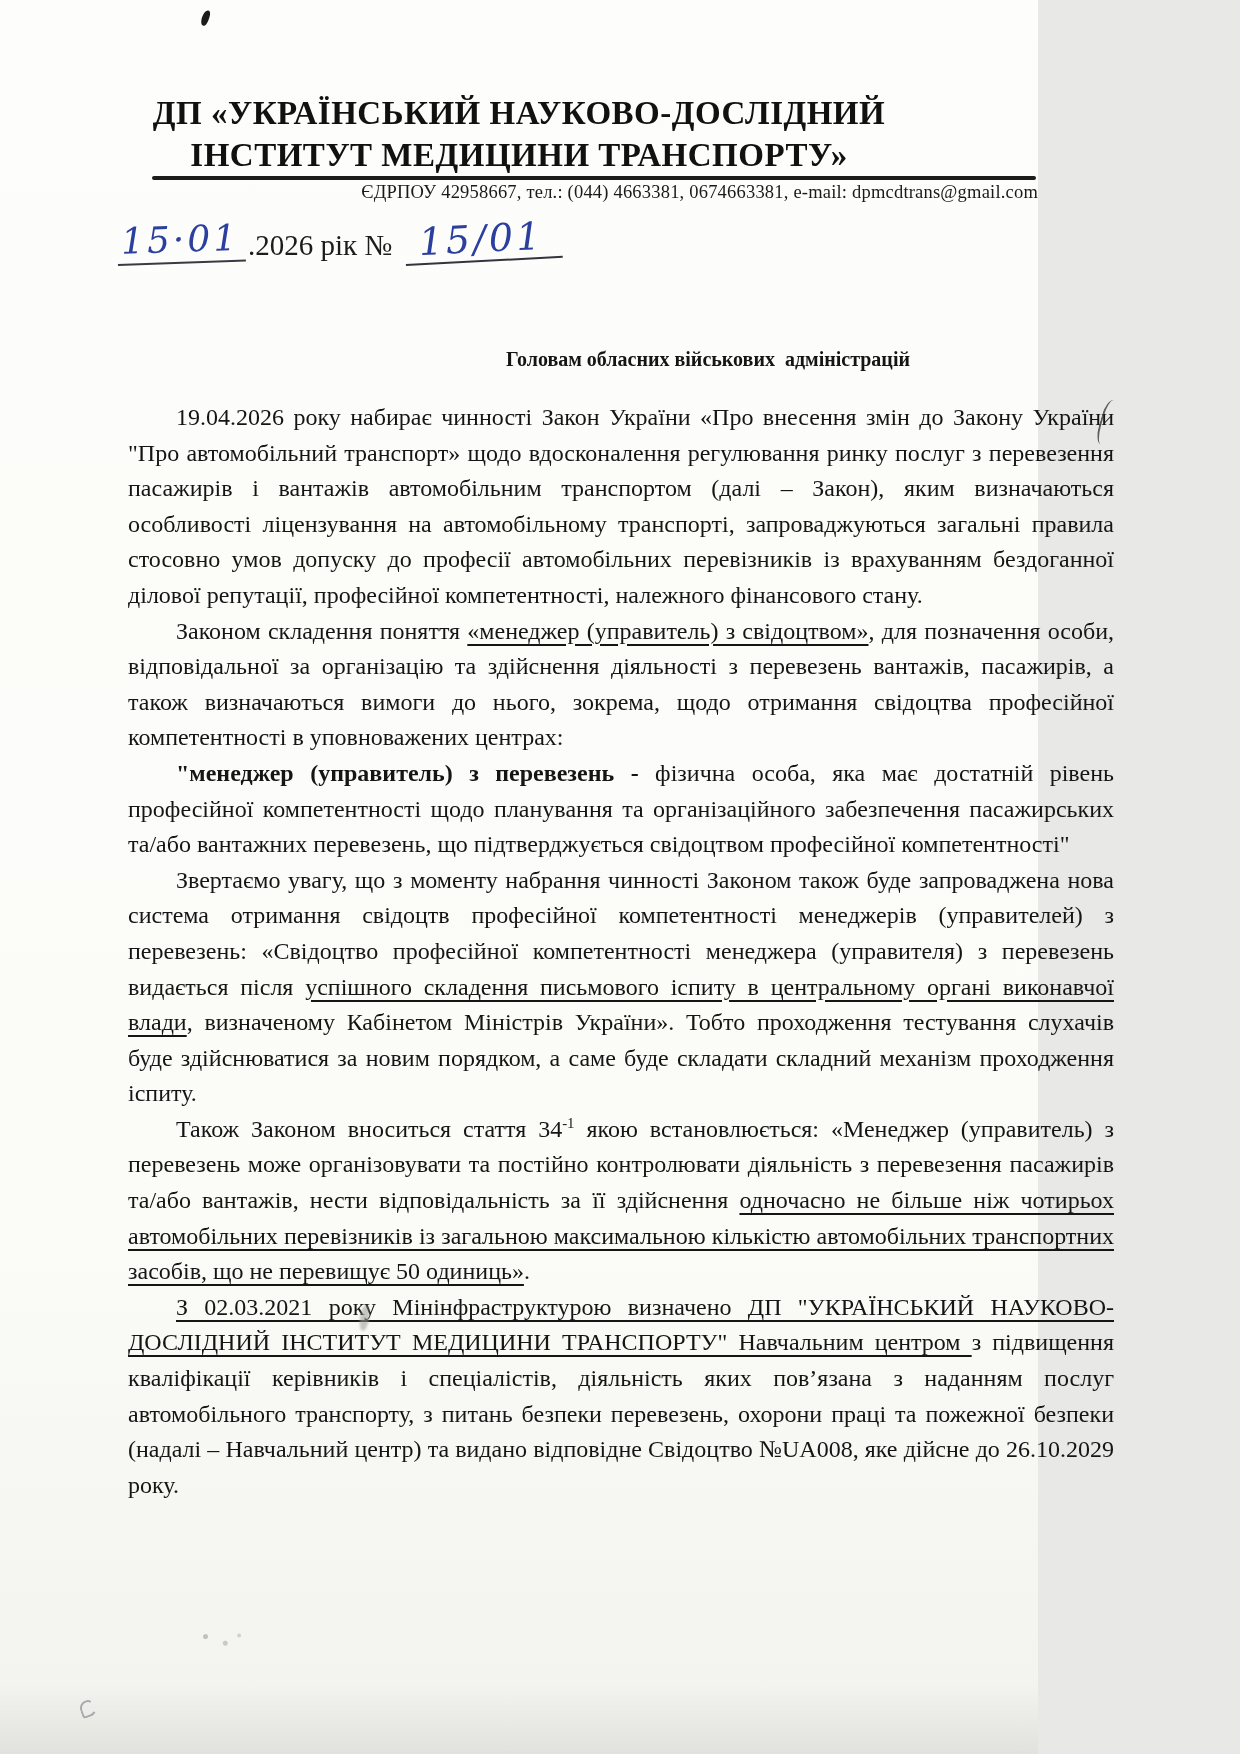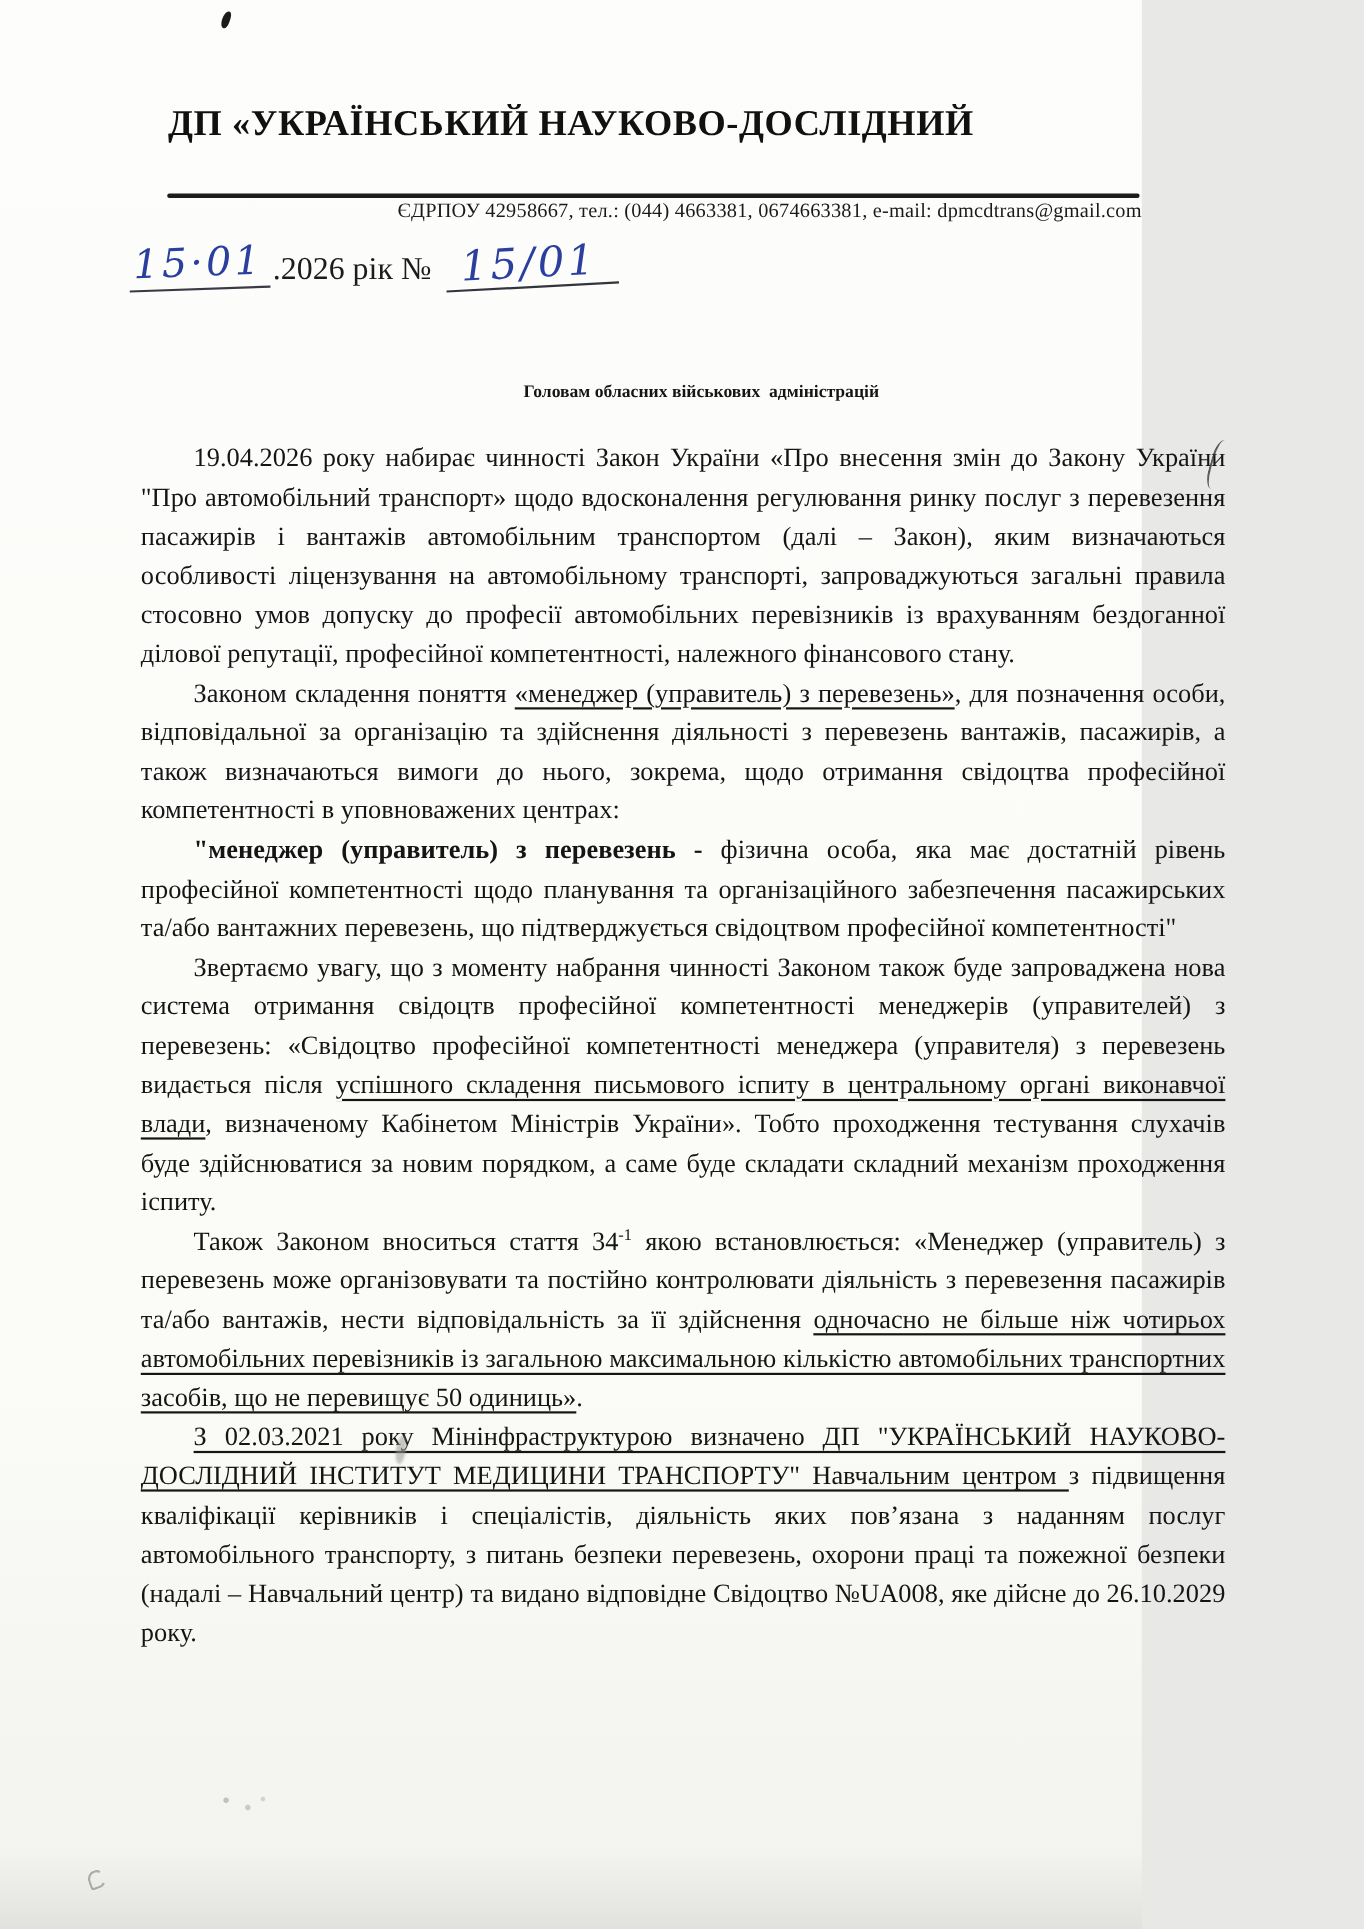--- a/index.html
+++ b/index.html
@@ -45,22 +45,22 @@
   .ref-printed{
     font-size:29px;line-height:34px;padding:0 6px 4px 2px;color:#1c1c1c;
   }
   .hand-number{
     font-size:38px;line-height:42px;padding:0 18px 0 14px;margin-left:8px;
     border-bottom:2.5px solid #34343e;
     transform:rotate(-3deg);transform-origin:left bottom;
   }
   
   .addressee{
-    position:absolute;top:348px;left:476px;width:540px;
-    font-weight:bold;font-size:16px;white-space:pre-wrap;color:#151515;
+    position:absolute;top:348px;left:506px;width:540px;
+    font-weight:bold;font-size:20px;white-space:pre-wrap;color:#151515;
   }
   
   .body{
     position:absolute;top:400px;left:128px;width:986px;
     font-size:24px;line-height:35.6px;text-align:justify;color:#151515;
   }
   .body p{margin:0;text-indent:48px;}
   .u{
     text-decoration:underline;
     text-decoration-thickness:2px;
@@ -100,36 +100,37 @@
     background:linear-gradient(180deg,rgba(0,0,0,0) 0%,rgba(0,0,0,.05) 100%);
   }
 </style>
 </head>
 <body>
 
 <div class="page">
 
   <div class="org-name">
     <div>ДП «УКРАЇНСЬКИЙ НАУКОВО-ДОСЛІДНИЙ</div>
+    <div>ІНСТИТУТ МЕДИЦИНИ ТРАНСПОРТУ»</div>
   </div>
   <div class="header-rule"></div>
   <div class="contacts">ЄДРПОУ 42958667, тел.:  (044) 4663381,  0674663381, e-mail: dpmcdtrans@gmail.com</div>
 
   <div class="refline">
     <span class="hand hand-date">15·01</span>
     <span class="ref-printed">.2026 рік №</span>
     <span class="hand hand-number">15/01</span>
   </div>
 
   <div class="addressee">Головам обласних військових  адміністрацій</div>
 
   <div class="body">
     <p><span>19.04.2026 року набирає чинності Закон України «Про внесення змін до Закону України "Про автомобільний транспорт» щодо вдосконалення регулювання ринку послуг з перевезення пасажирів і вантажів автомобільним транспортом (далі – Закон), яким визначаються особливості ліцензування на автомобільному транспорті, запроваджуються загальні правила стосовно умов допуску до професії автомобільних перевізників із врахуванням бездоганної ділової репутації, професійної компетентності, належного фінансового стану.</span></p>
 
-    <p><span>Законом складення поняття </span><span class="u">«менеджер (управитель) з перевезень»</span><span>, для позначення особи, відповідальної за організацію та здійснення діяльності з перевезень вантажів, пасажирів, а також визначаються вимоги до нього, зокрема, щодо отримання свідоцтва професійної компетентності в уповноважених центрах:</span></p>
+    <p><span>Законом складення поняття </span><span class="u">«менеджер (управитель) з свідоцтвом»</span><span>, для позначення особи, відповідальної за організацію та здійснення діяльності з перевезень вантажів, пасажирів, а також визначаються вимоги до нього, зокрема, щодо отримання свідоцтва професійної компетентності в уповноважених центрах:</span></p>
 
     <p><span class="b">"менеджер (управитель) з перевезень - </span><span>фізична особа, яка має достатній рівень професійної компетентності щодо планування та організаційного забезпечення пасажирських та/або вантажних перевезень, що підтверджується свідоцтвом професійної компетентності"</span></p>
 
     <p><span>Звертаємо увагу, що з моменту набрання чинності Законом також буде запроваджена нова система отримання свідоцтв професійної компетентності менеджерів (управителей) з перевезень: «Свідоцтво професійної компетентності менеджера (управителя) з перевезень видається після </span><span class="u">успішного складення письмового іспиту в центральному органі виконавчої влади</span><span>, визначеному Кабінетом Міністрів України». Тобто проходження тестування слухачів буде здійснюватися за новим порядком, а саме буде складати складний механізм проходження іспиту.</span></p>
 
     <p><span>Також Законом вноситься стаття 34</span><span class="sup">-1</span><span> якою встановлюється: «Менеджер (управитель) з перевезень може організовувати та постійно контролювати діяльність з перевезення пасажирів та/або вантажів, нести відповідальність за її здійснення </span><span class="u">одночасно не більше ніж чотирьох автомобільних перевізників із загальною максимальною кількістю автомобільних транспортних засобів, що не перевищує 50 одиниць»</span><span>.</span></p>
 
     <p><span class="u">З 02.03.2021 року Мінінфраструктурою визначено ДП "УКРАЇНСЬКИЙ НАУКОВО-ДОСЛІДНИЙ ІНСТИТУТ МЕДИЦИНИ ТРАНСПОРТУ" Навчальним центром </span><span>з підвищення кваліфікації керівників і спеціалістів, діяльність яких пов’язана з наданням послуг автомобільного транспорту, з питань безпеки перевезень, охорони праці та пожежної безпеки (надалі – Навчальний центр) та видано відповідне Свідоцтво №UA008, яке дійсне до 26.10.2029 року.</span></p>
   </div>
 

